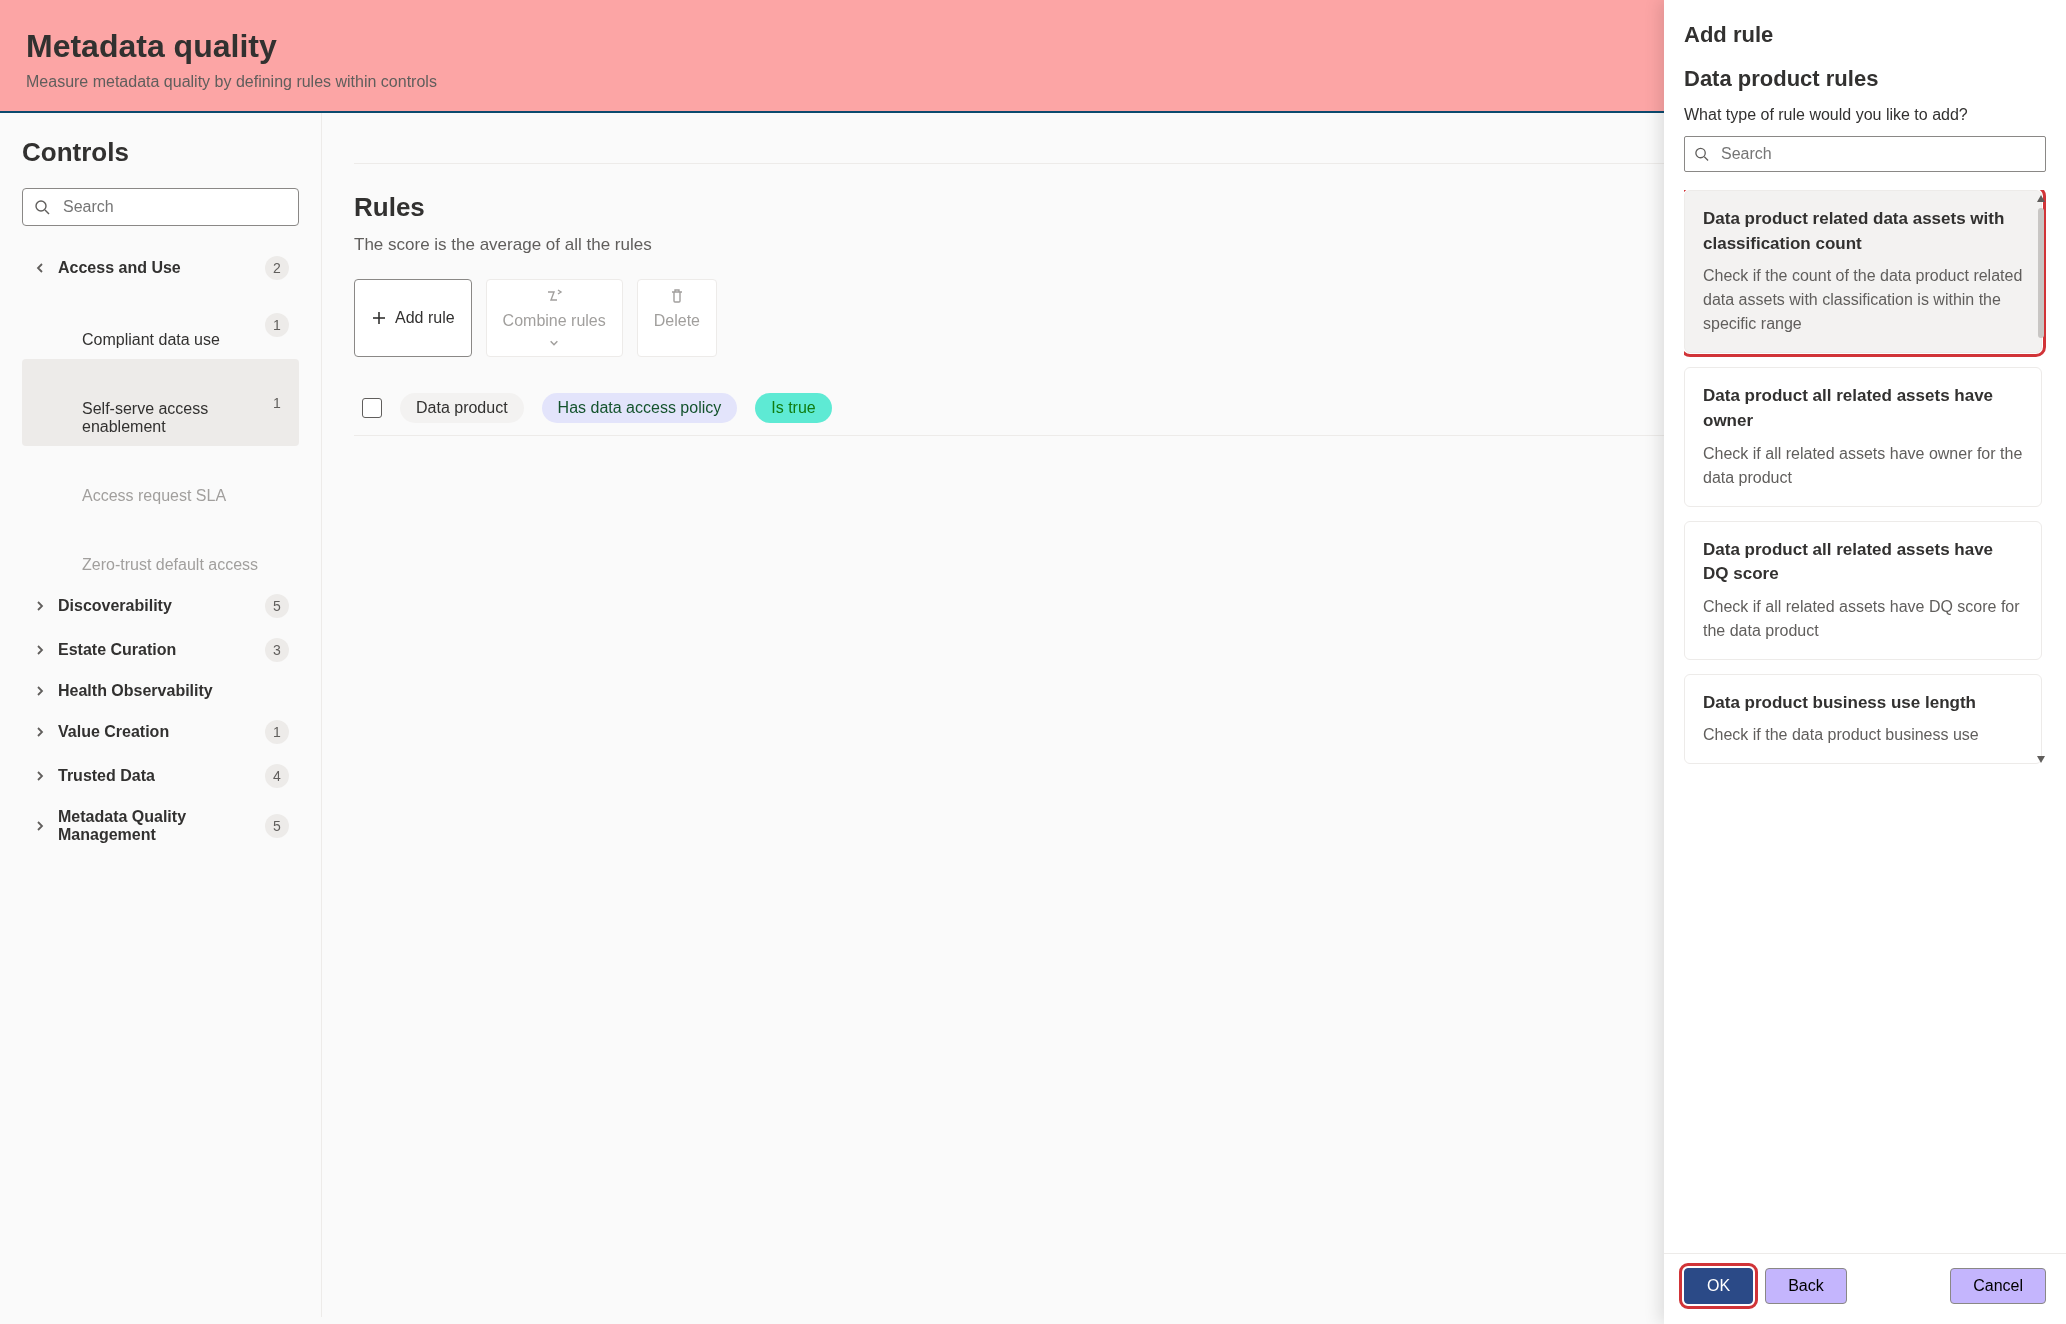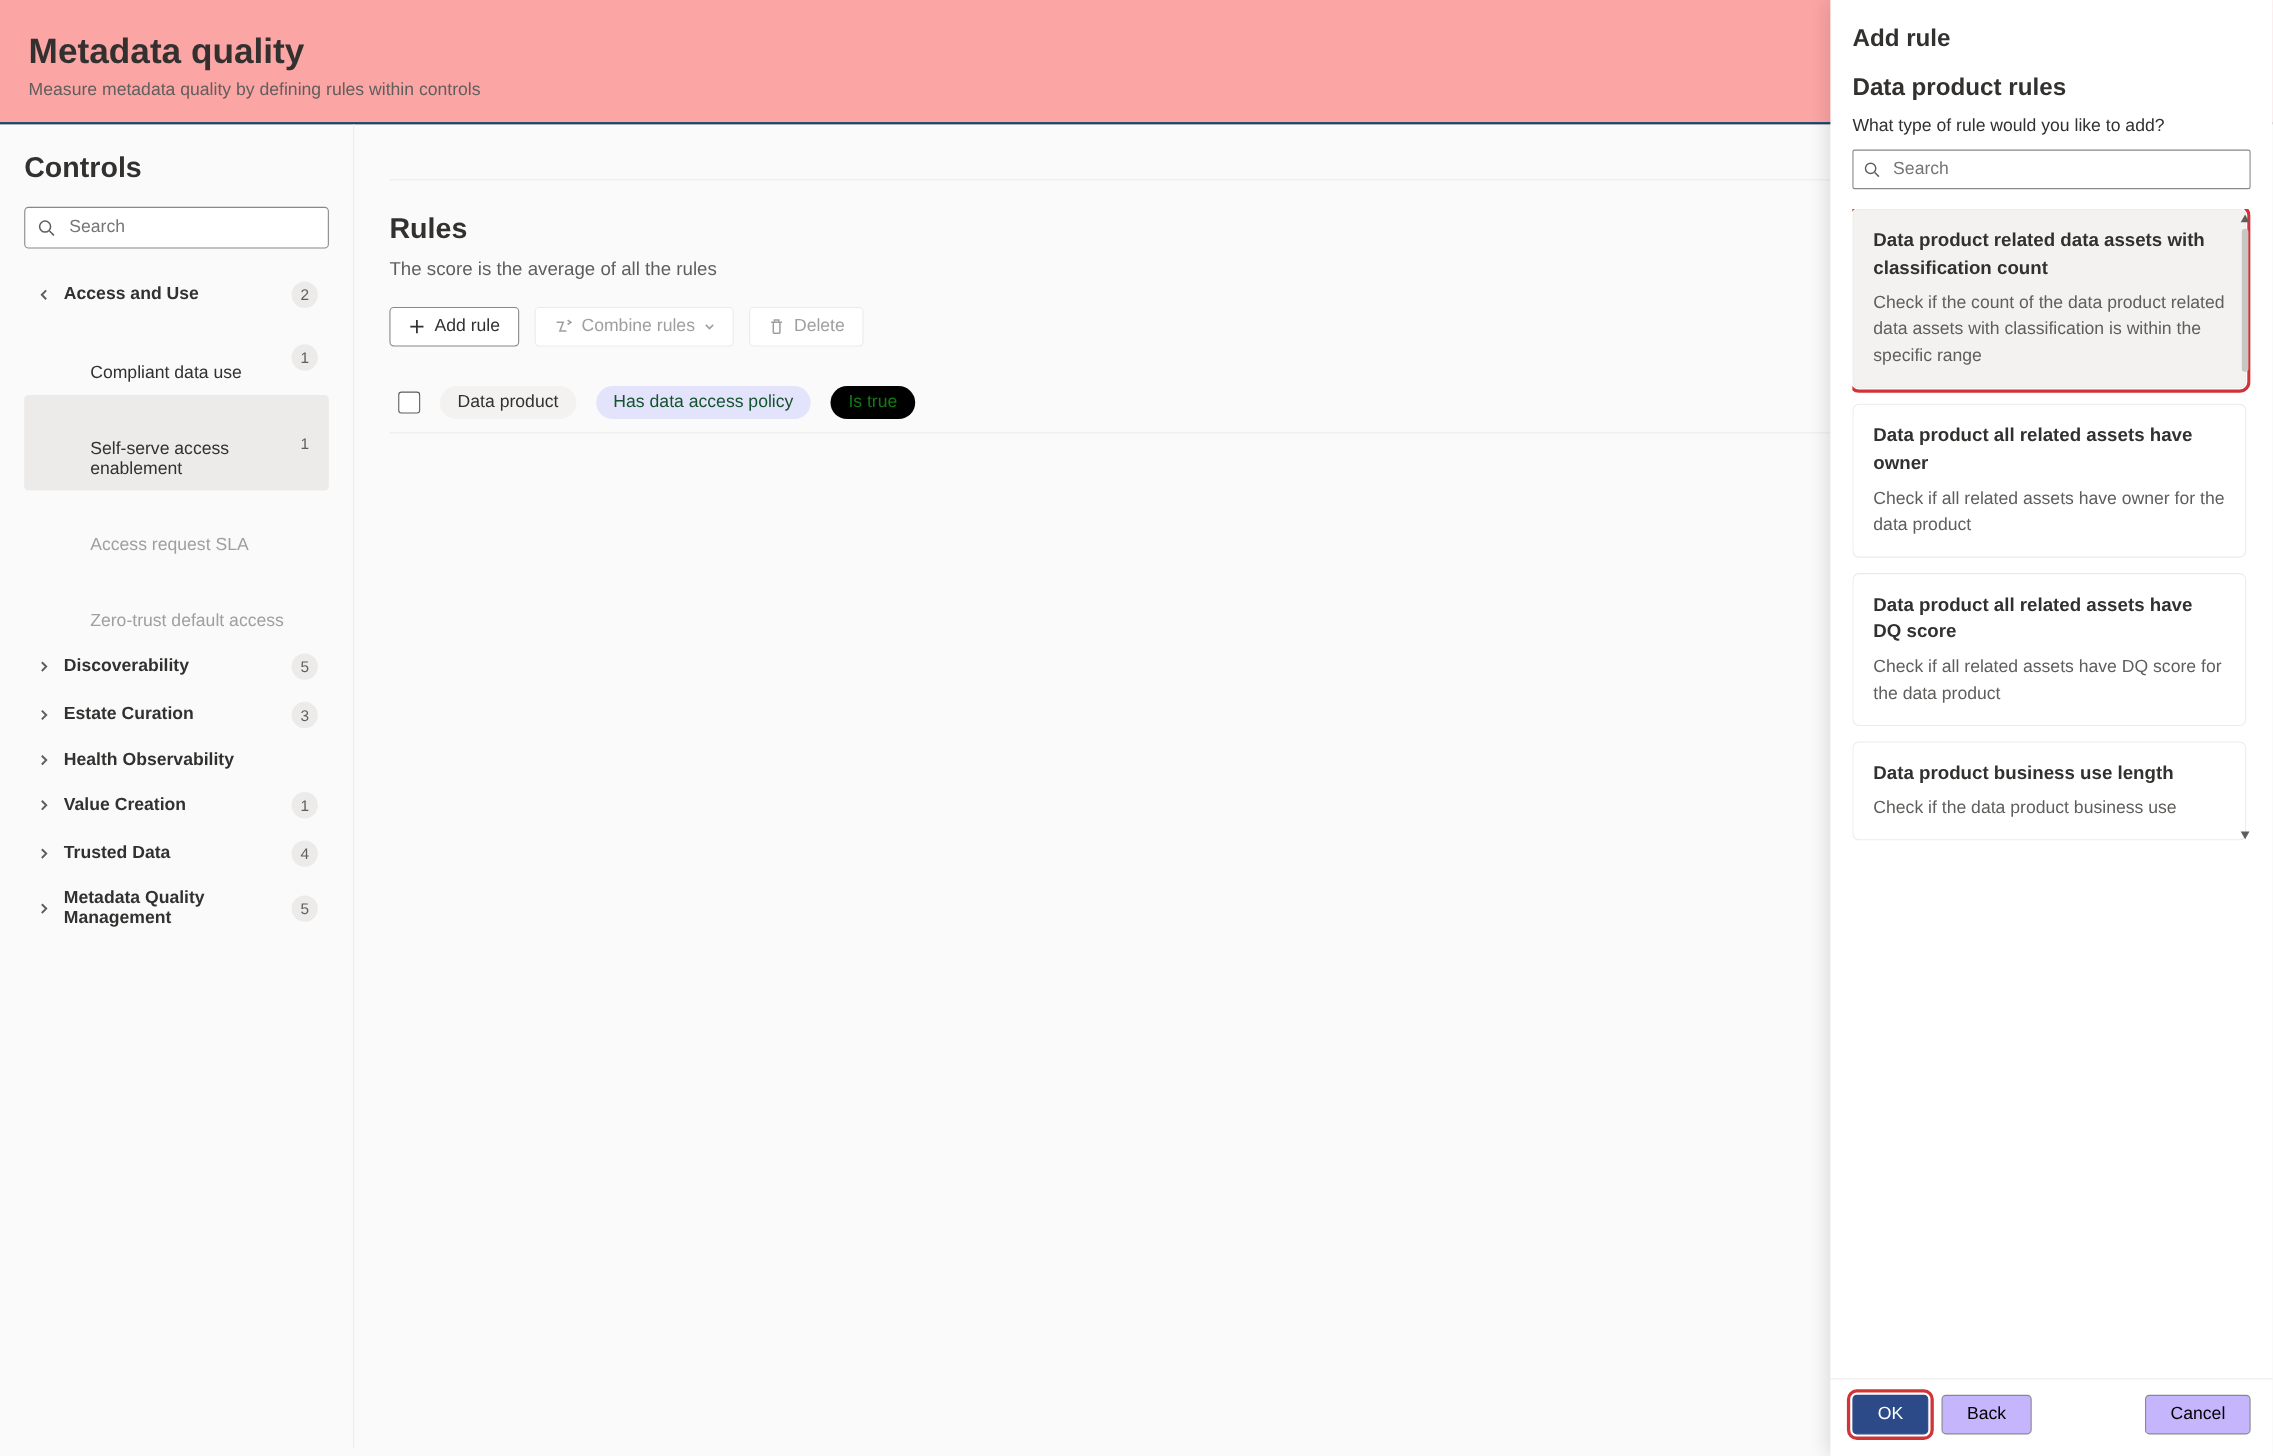--- a/index.html
+++ b/index.html
@@ -30,29 +30,29 @@
 .tree-item.child .label { padding-right: 8px; margin-top: 31px; }
 
 .main { flex: 1; padding: 24px 32px; position: relative; }
 .last-refreshed { text-align: right; color: #605e5c; font-size: 16px; padding-right: 4px; margin-bottom: 8px; }
 .rules-block { border-top: 1px solid #edebe9; padding-top: 28px; }
 .rules-title { font-size: 26px; font-weight: 600; margin-bottom: 12px; }
 .rules-subtitle { font-size: 17px; color: #605e5c; margin-bottom: 24px; }
 
 .toolbar { display: flex; gap: 14px; margin-bottom: 24px; }
 .btn { display: inline-flex; align-items: center; gap: 8px; padding: 8px 16px; border: 1px solid #8a8886; border-radius: 4px; background: #fff; font-size: 16px; cursor: pointer; color: #323130; }
-.btn.disabled { border-color: #edebe9; color: #a19f9d; cursor: default; }
+.btn.disabled { border-color: #edebe9; color: #a19f9d; cursor: default; flex-direction: column; }
 .btn .icon { display: inline-flex; }
 
 .rule-row { display: flex; align-items: center; gap: 18px; padding: 12px 8px; border-bottom: 1px solid #edebe9; }
 .checkbox { width: 20px; height: 20px; border: 1px solid #605e5c; border-radius: 3px; background: #fff; }
 .pill { padding: 6px 16px; border-radius: 18px; font-size: 16px; }
 .pill.gray { background: #f3f2f1; color: #323130; }
 .pill.purple { background: #e3e4fb; color: #14532d; }
-.pill.green { background: #000000; color: #107c10; }
+.pill.green { background: #5eead4; color: #107c10; }
 
 .panel { position: fixed; top: 0; right: 0; bottom: 0; width: 402px; background: #fff; box-shadow: -4px 0 16px rgba(0,0,0,0.12); display: flex; flex-direction: column; }
 .panel-body { flex: 1; padding: 22px 20px 10px; overflow: hidden; position: relative; }
 .panel h2 { font-size: 22px; font-weight: 600; margin-bottom: 18px; }
 .panel h3 { font-size: 22px; font-weight: 600; margin-bottom: 14px; }
 .panel .question { font-size: 16px; color: #323130; margin-bottom: 12px; }
 .panel-search { position: relative; margin-bottom: 18px; }
 .panel-search input { width: 100%; padding: 8px 12px 8px 36px; border: 1px solid #8a8886; border-radius: 2px; font-size: 16px; }
 .panel-search .icon { position: absolute; left: 10px; top: 50%; transform: translateY(-50%); color: #605e5c; }
 

